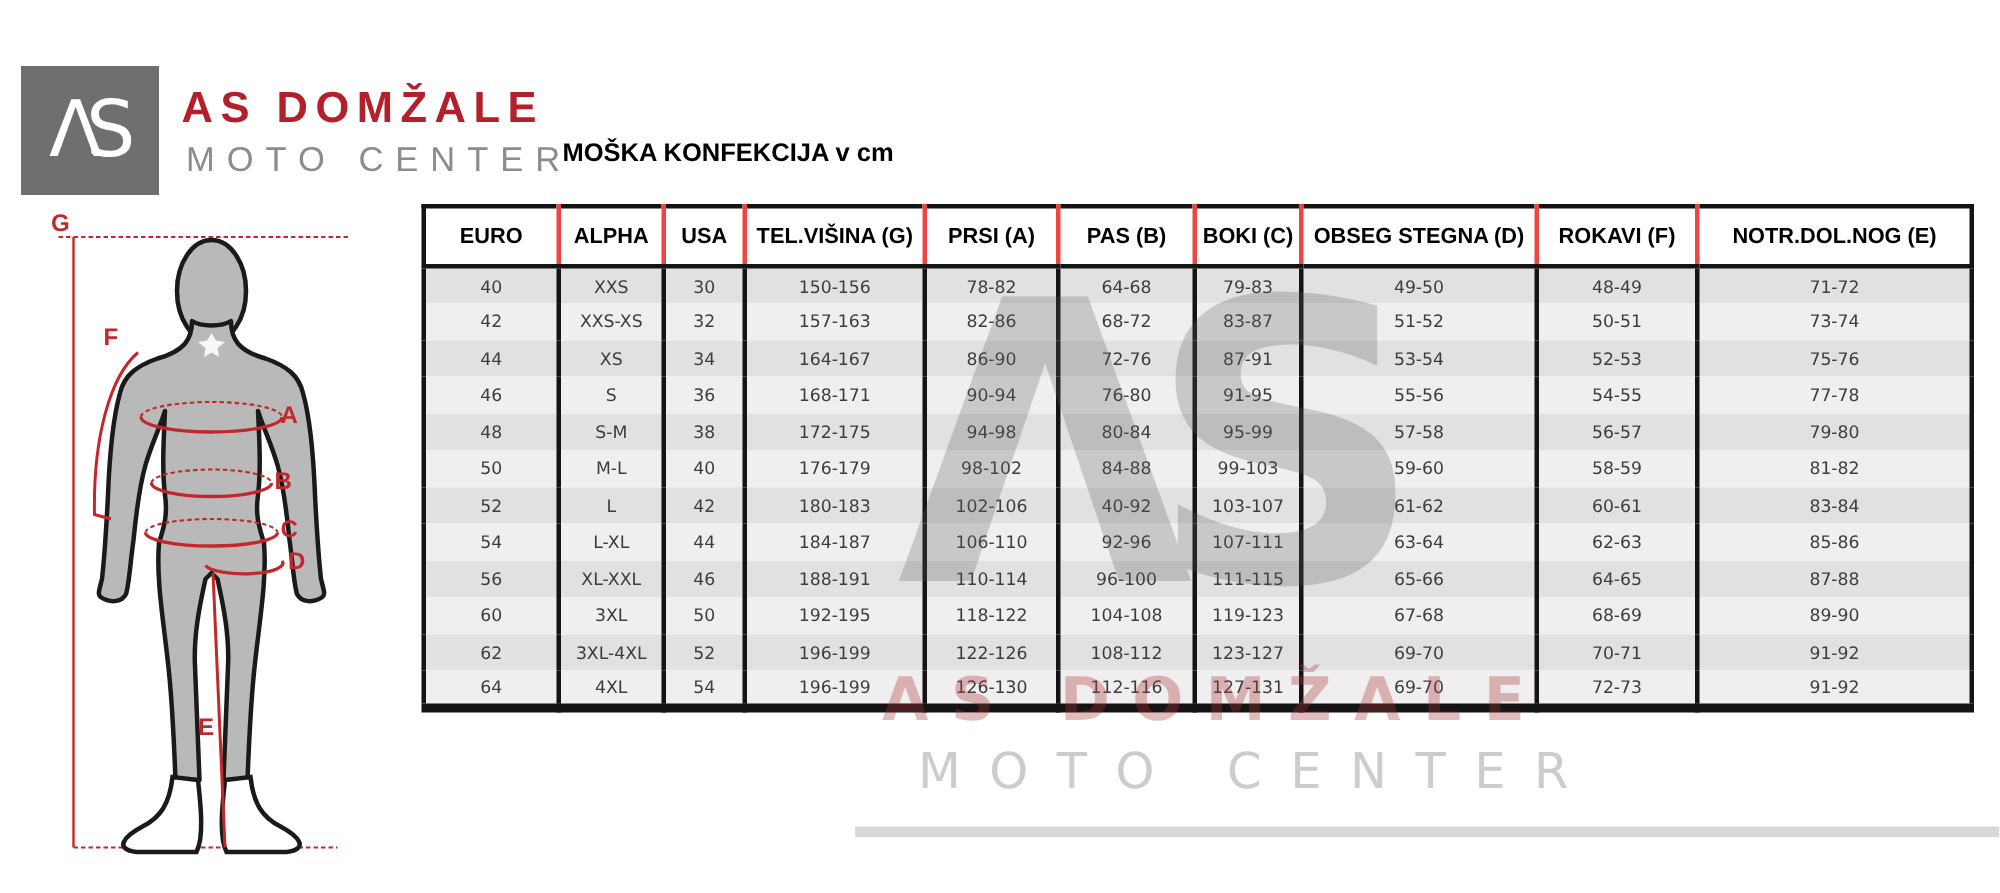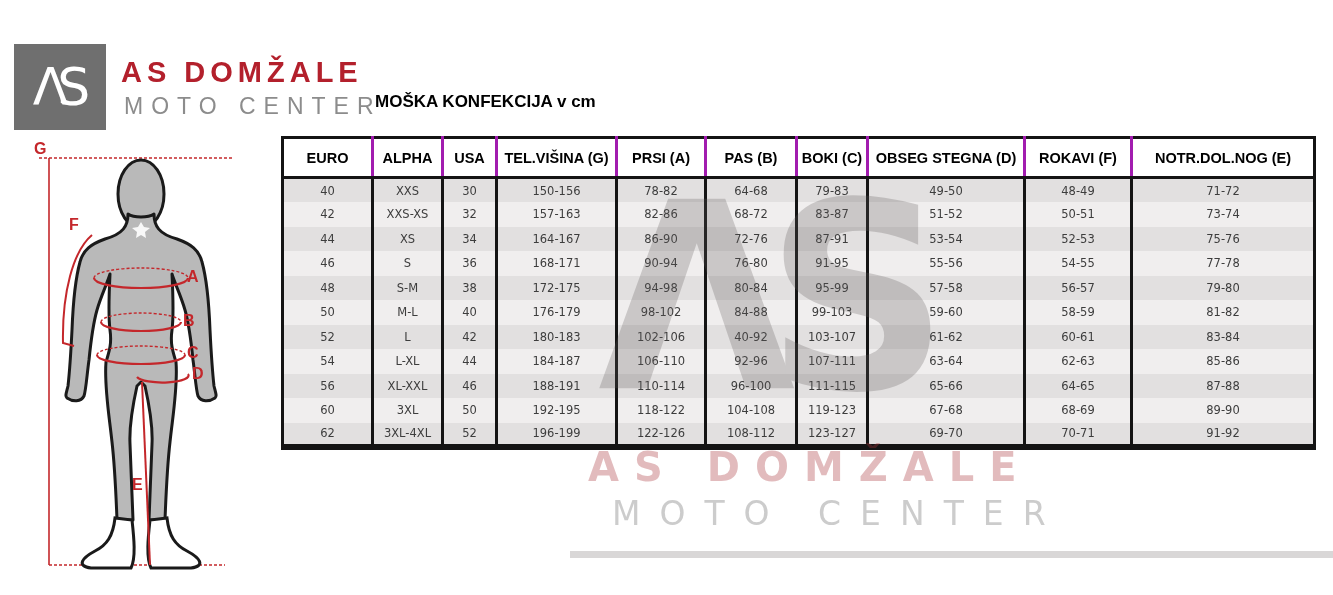--- a/index.html
+++ b/index.html
@@ -26,21 +26,21 @@
                font-size:16px; fill:#c4272b; }
 
   
   .table-wrap { position:absolute; left:281px; top:136px; }
   table.sizes-table { border-collapse:collapse; table-layout:fixed; width:1032px;
                       border:3px solid #141414; border-bottom-width:6px; }
   .sizes-table col.c0{width:90px}.sizes-table col.c1{width:70px}.sizes-table col.c2{width:54px}
   .sizes-table col.c3{width:120px}.sizes-table col.c4{width:89px}.sizes-table col.c5{width:91px}
   .sizes-table col.c6{width:71px}.sizes-table col.c7{width:157px}.sizes-table col.c8{width:107px}
   .sizes-table col.c9{width:183px}
-  .sizes-table th { background:#ffffff; border-left:3px solid #a21caf;
+  .sizes-table th { background:#ffffff; border-left:3px solid #ef4444;
                     border-bottom:3px solid #141414; height:40px;
                     font-family:"Liberation Sans", sans-serif; font-weight:bold;
                     font-size:14.5px; color:#000; text-align:center; white-space:nowrap;
                     overflow:hidden; }
   .sizes-table td { border-left:3px solid #141414; height:24.5px; text-align:center;
                     font-family:"DejaVu Sans", sans-serif; font-size:11.5px; color:#3d3d3d;
                     white-space:nowrap; }
   .sizes-table th:first-child, .sizes-table td:first-child { border-left:none; }
   .sizes-table tbody tr:nth-child(odd)  { background:#e2e0e0; }
   .sizes-table tbody tr:nth-child(even) { background:#f0eeee; }
@@ -291,19 +291,31 @@
           <td>3XL-4XL</td>
           <td>52</td>
           <td>196-199</td>
           <td>122-126</td>
           <td>108-112</td>
           <td>123-127</td>
           <td>69-70</td>
           <td>70-71</td>
           <td>91-92</td>
         </tr>
+        <tr>
+          <td>64</td>
+          <td>4XL</td>
+          <td>54</td>
+          <td>196-199</td>
+          <td>126-130</td>
+          <td>112-116</td>
+          <td>127-131</td>
+          <td>69-70</td>
+          <td>72-73</td>
+          <td>91-92</td>
+        </tr>
       </tbody>
   </table>
 </div>
 
 <div class="wm wm-logo">ΛS</div>
 <div class="wm wm-line1">AS DOMŽALE</div>
 <div class="wm wm-line2">MOTO CENTER</div>
 
 </body></html>

